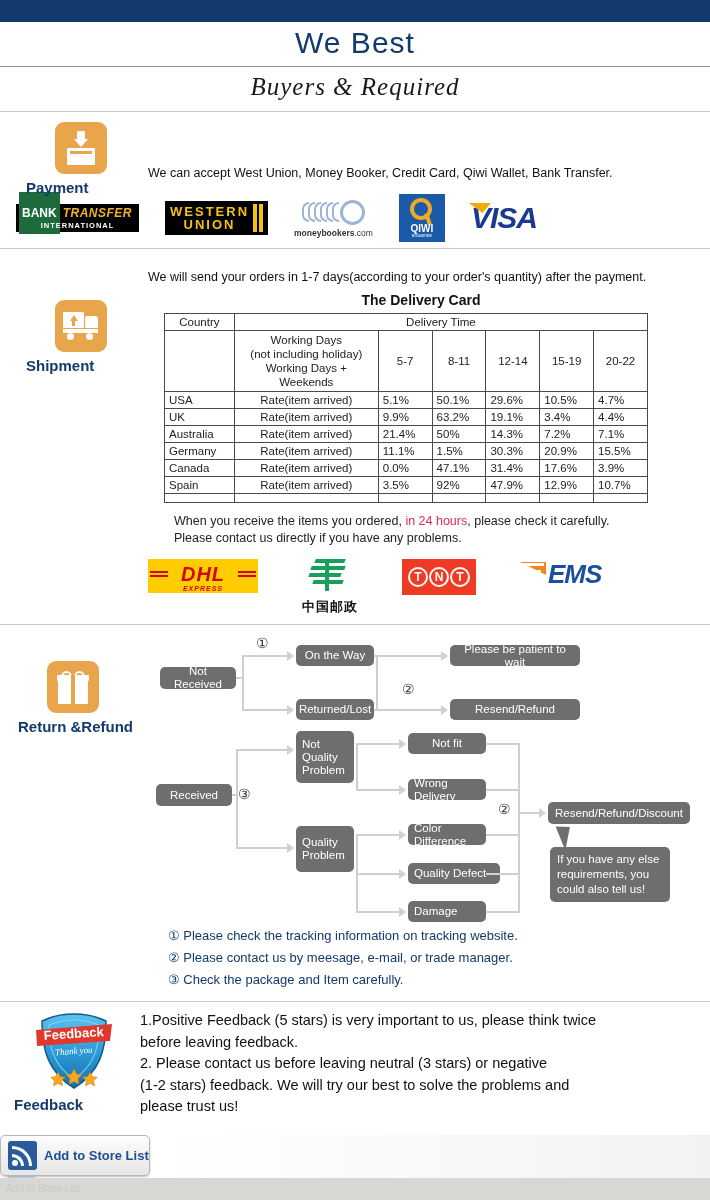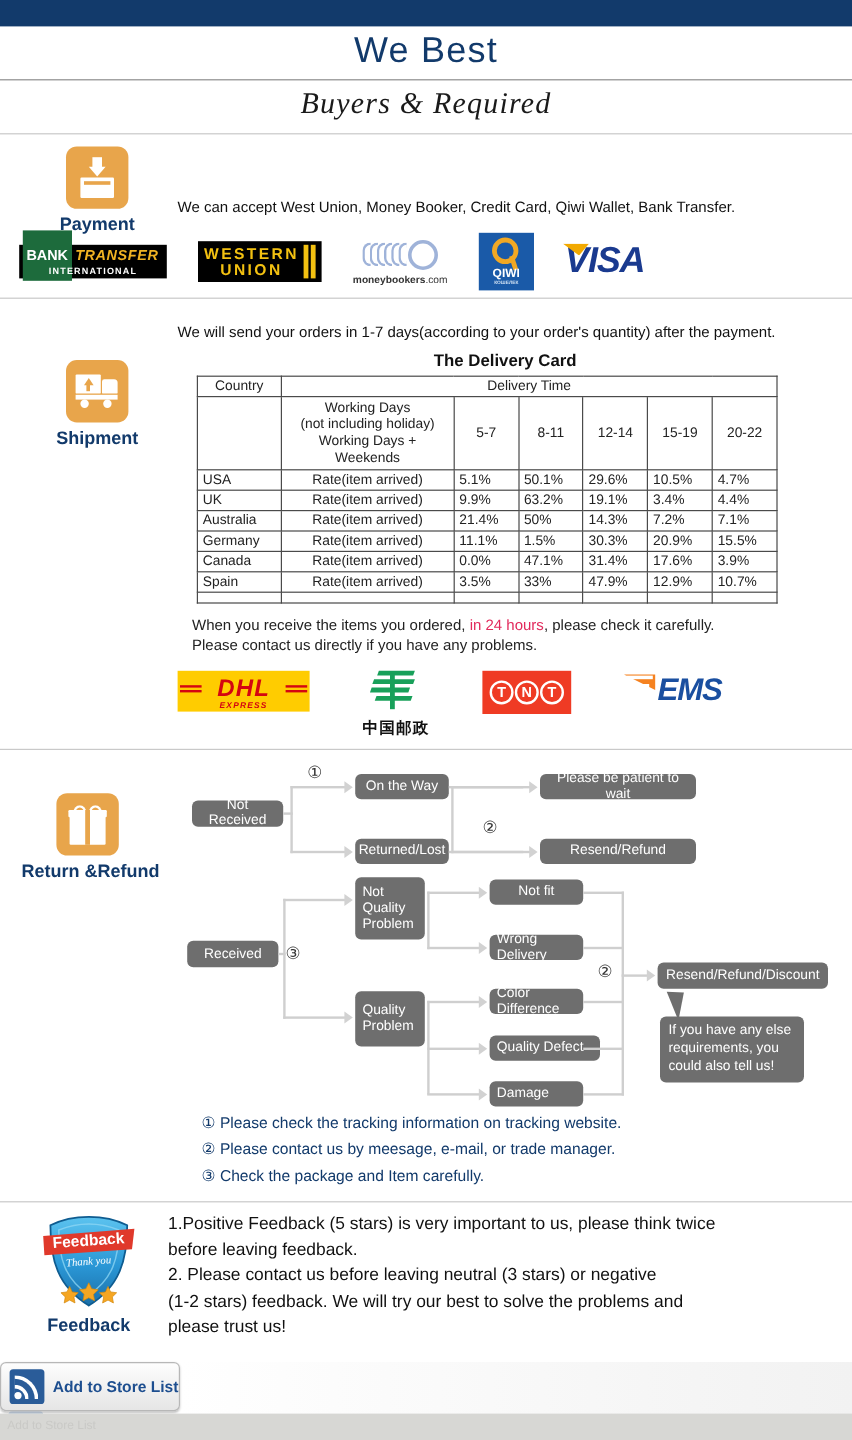--- a/index.html
+++ b/index.html
@@ -34,21 +34,21 @@
     padding: 6px 0 4px;
     letter-spacing:1px;
   }
 
   
   .section { position:relative; padding: 6px 0 0 0; }
   .divider { border-top:1px solid #c9c9c9; margin: 6px 0 0 0; }
 
   .sec-icon-col {
     position:absolute; left:26px; top:10px;
-    width:110px; text-align:center;
+    width:110px; text-align:left;
   }
   .icon-tile {
     width:52px; height:52px; border-radius:9px;
     background:#e8a54b; margin:0 auto; position:relative;
   }
   .icon-label {
     font-size:15px; color:#123a6b; font-weight:700;
     margin-top:5px; white-space:nowrap;
   }
 
@@ -128,21 +128,21 @@
   
   .tbl-title { text-align:center; font-size:14px; font-weight:700; color:#111; margin: 8px 0 5px 0;}
   table.dt { border-collapse:collapse; width:484px; margin-left:16px; font-size:11.5px; color:#222;}
   table.dt td { border:1px solid #4a4a4a; padding:2px 4px; text-align:center; vertical-align:middle;}
   table.dt td.left { text-align:left; }
   table.dt td.country { width:70px; }
   table.dt td.rate { width:145px; }
   table.dt td.num { width:54px; }
   .wd-cell { text-align:left; line-height:14px; font-size:11.5px; padding:2px 2px 2px 4px; }
 
-  .note-24 { font-size:12.5px; margin:10px 0 0 12px; line-height:17px; width:460px;}
+  .note-24 { font-size:12.5px; margin:10px 0 0 26px; line-height:17px; width:460px;}
   .red { color:#e2295b; }
 
   
   .cour-logos{ display:flex; align-items:flex-start; gap:44px; margin:12px 0 4px 0px; padding-left:0px;}
   .logo-dhl { background:#fc0; width:110px;height:34px; position:relative;}
   .logo-dhl .d { position:absolute; left:0;right:0;top:4px; text-align:center; color:#d40511;
      font:italic 900 20px "Liberation Sans",sans-serif; letter-spacing:1px;}
   .logo-dhl .ex { position:absolute; left:0;right:0;bottom:1px;text-align:center;color:#d40511;
      font:italic 700 7px "Liberation Sans",sans-serif; letter-spacing:1px;}
   .logo-dhl .str{position:absolute;left:2px;top:12px;width:18px;height:2px;background:#d40511;}
@@ -371,21 +371,21 @@
           <td class="num left">0.0%</td>
           <td class="num left">47.1%</td>
           <td class="num left">31.4%</td>
           <td class="num left">17.6%</td>
           <td class="num left">3.9%</td>
         </tr>
         <tr>
           <td class="country left">Spain</td>
           <td class="rate">Rate(item arrived)</td>
           <td class="num left">3.5%</td>
-          <td class="num left">33%</td>
+          <td class="num left">92%</td>
           <td class="num left">47.9%</td>
           <td class="num left">12.9%</td>
           <td class="num left">10.7%</td>
         </tr>
         <tr>
           <td class="country" style="height:9px;border-top:none;"></td>
           <td class="rate" style="border-top:none;"></td>
           <td class="num" style="border-top:none;"></td>
           <td class="num" style="border-top:none;"></td>
           <td class="num" style="border-top:none;"></td>

